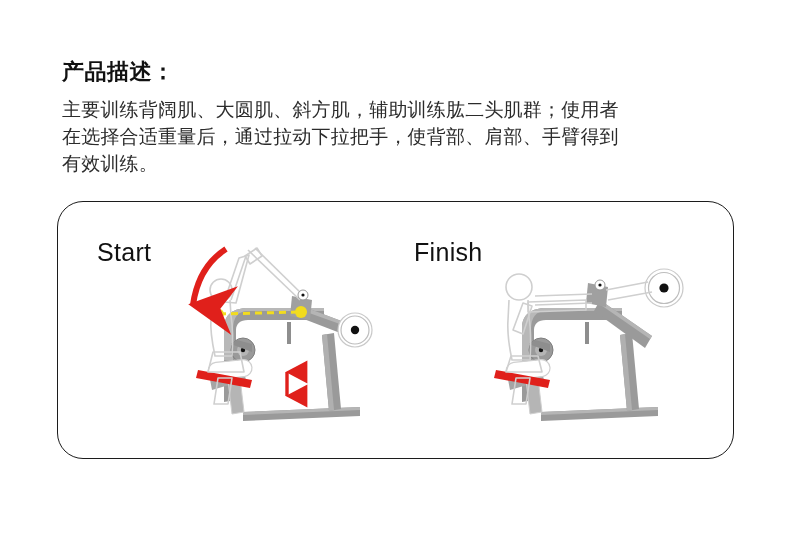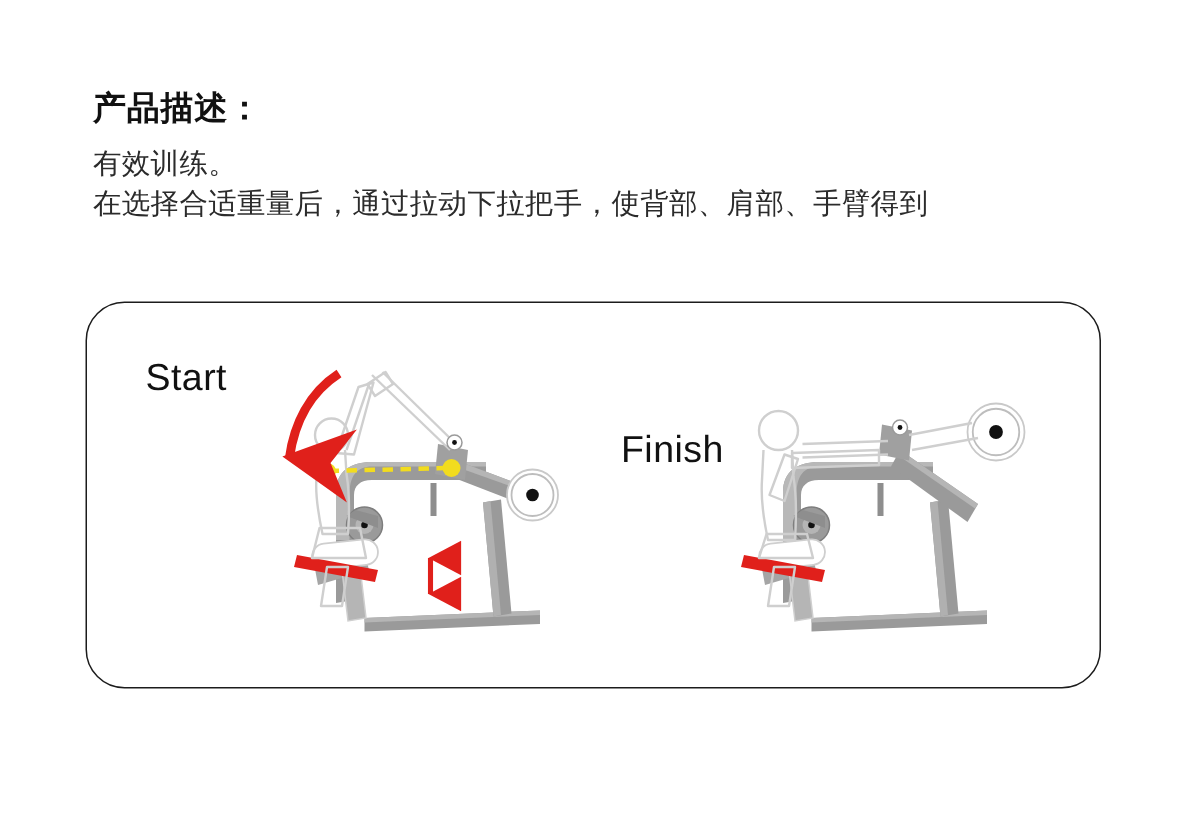--- a/index.html
+++ b/index.html
@@ -58,39 +58,40 @@
     background: #ffffff;
   }
   .pose-label {
     position: absolute;
     font-size: 25px;
     color: #111111;
     letter-spacing: 0.3px;
     white-space: nowrap;
   }
   .label-start { left: 97px; top: 238px; }
-  .label-finish { left: 414px; top: 238px; margin-top: 48px; }
+  .label-finish { left: 414px; top: 238px; }
   .fig-svg {
     position: absolute;
     left: 0; top: 0;
     width: 790px;
     height: 545px;
     pointer-events: none;
   }
 </style>
 </head>
 <body>
 
 <div class="page">
 
   <div class="section-title">产品描述：</div>
 
   <div class="desc-body">
+    <span class="desc-line">主要训练背阔肌、大圆肌、斜方肌，辅助训练肱二头肌群；使用者</span>
+    <span class="desc-line">在选择合适重量后，通过拉动下拉把手，使背部、肩部、手臂得到</span>
     <span class="desc-line">有效训练。</span>
-    <span class="desc-line">在选择合适重量后，通过拉动下拉把手，使背部、肩部、手臂得到</span>
   </div>
 
   <div class="illus-panel"></div>
 
   <div class="pose-label label-start">Start</div>
 
   <div class="pose-label label-finish">Finish</div>
 
   <svg class="fig-svg" viewBox="0 0 790 545">
     <defs>

